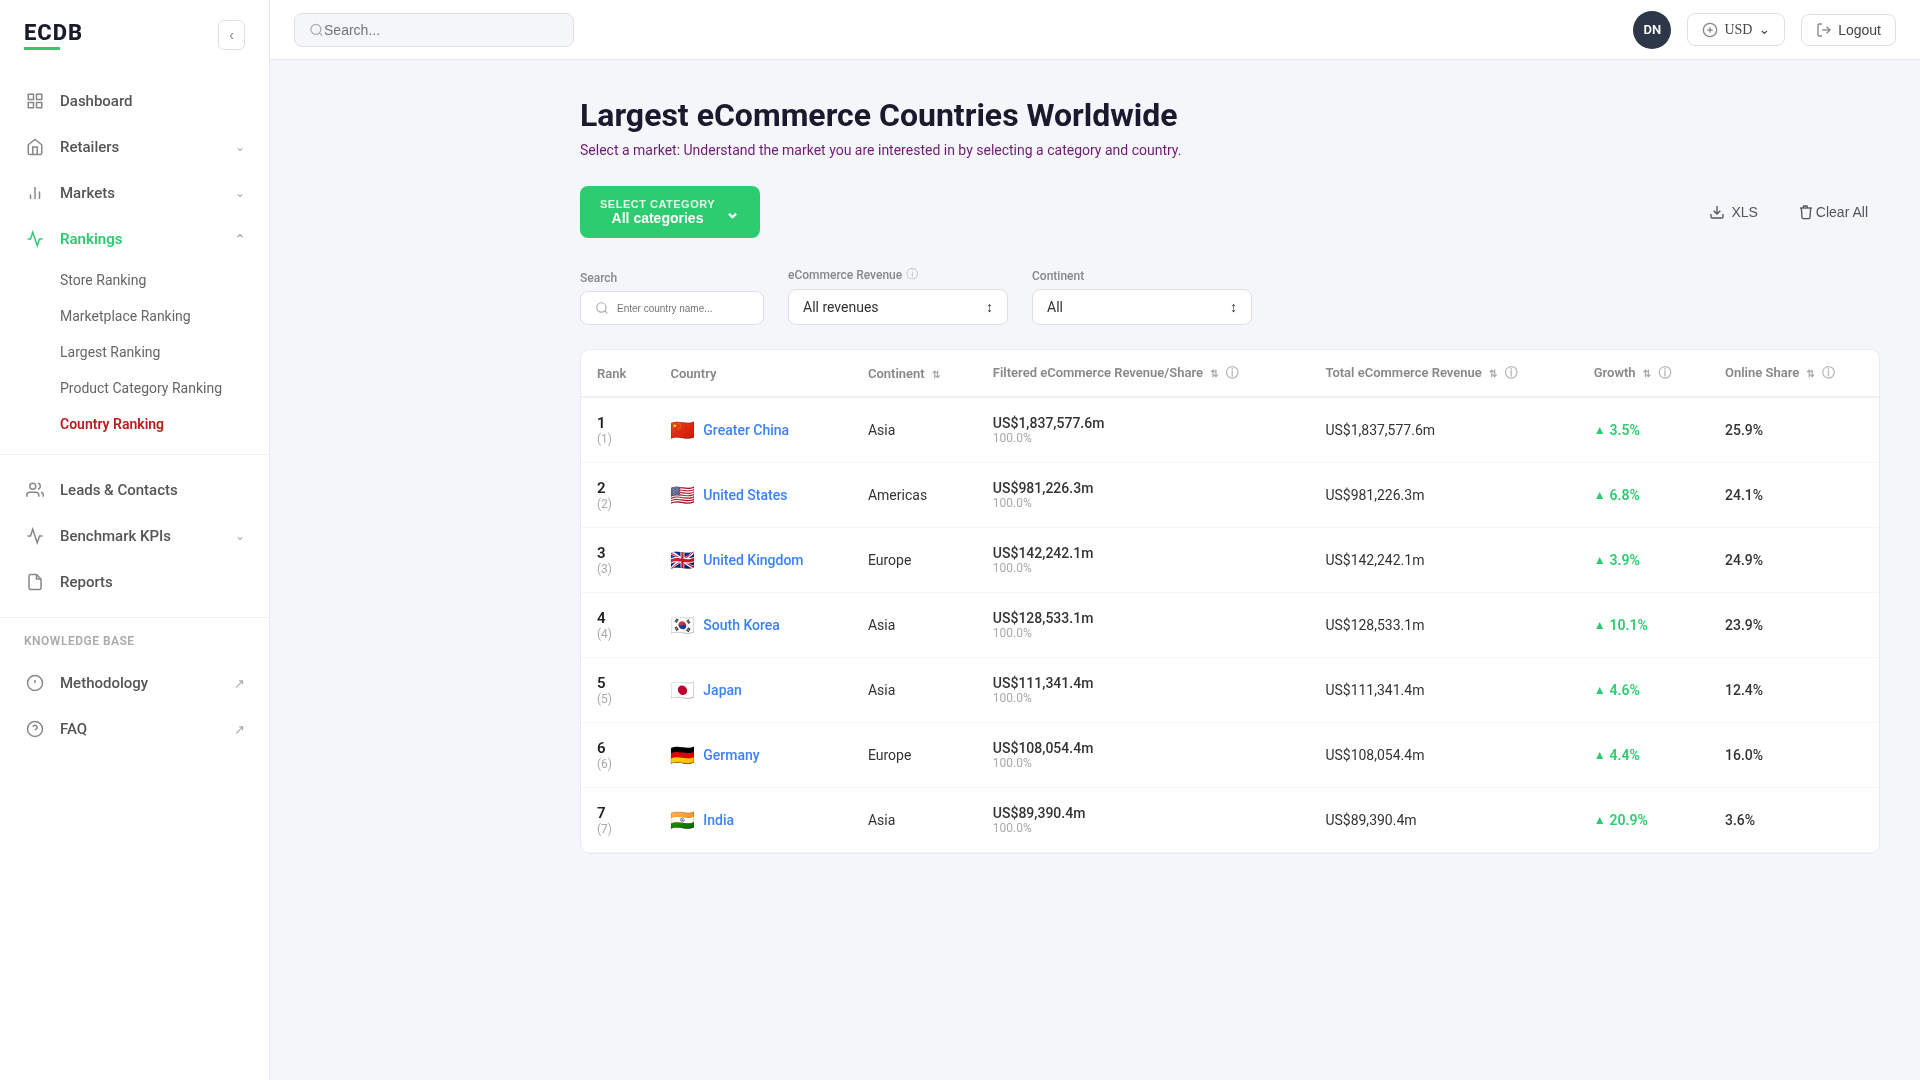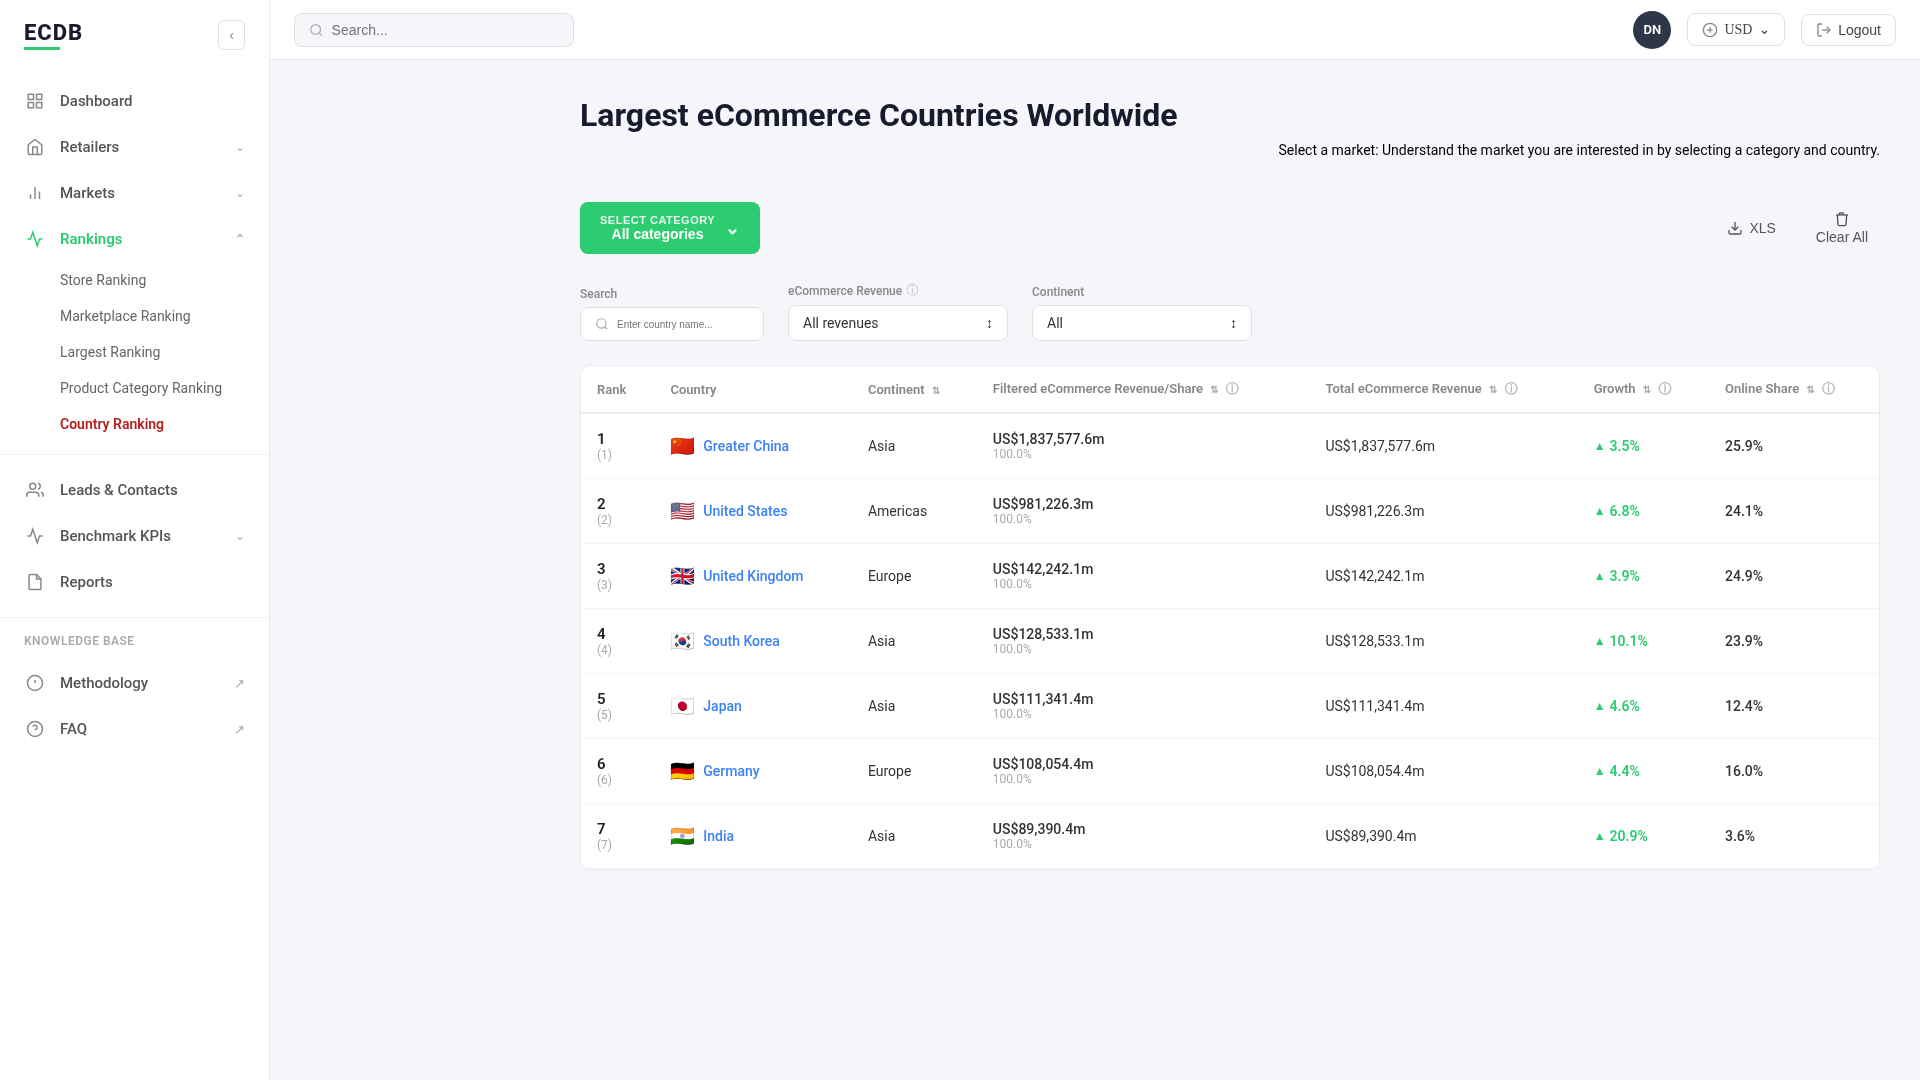--- a/index.html
+++ b/index.html
@@ -105,21 +105,20 @@
       gap: 16px;
     }
     .search-bar {
       display: flex;
       align-items: center;
       background: #f5f6fa;
       border: 1px solid #e0e0e0;
       border-radius: 8px;
       padding: 8px 14px;
       width: 280px;
-      gap: 8px;
     }
     .search-bar input {
       border: none;
       background: transparent;
       outline: none;
       font-size: 14px;
       color: #333;
       width: 100%;
     }
     .topbar-right {
@@ -176,23 +175,22 @@
       height: calc(100vh - 60px);
     }
     .page-title {
       font-size: 32px;
       font-weight: 700;
       color: #1a1a2e;
       margin-bottom: 8px;
     }
     .page-subtitle {
       font-size: 14px;
-      color: #000000;
-      margin-bottom: 44px;
-      text-align: right;
+      color: #701a75;
+      margin-bottom: 28px;
     }
 
     
     .controls-row {
       display: flex;
       align-items: center;
       margin-bottom: 28px;
       gap: 16px;
     }
     .select-category-btn {
@@ -237,21 +235,20 @@
     .clear-all-btn {
       display: flex;
       align-items: center;
       gap: 2px;
       background: none;
       border: none;
       color: #555;
       font-size: 14px;
       cursor: pointer;
       padding: 8px 12px;
-      flex-direction: column;
     }
 
     
     .filters-row {
       display: flex;
       gap: 24px;
       margin-bottom: 24px;
       align-items: flex-end;
     }
     .filter-group {

